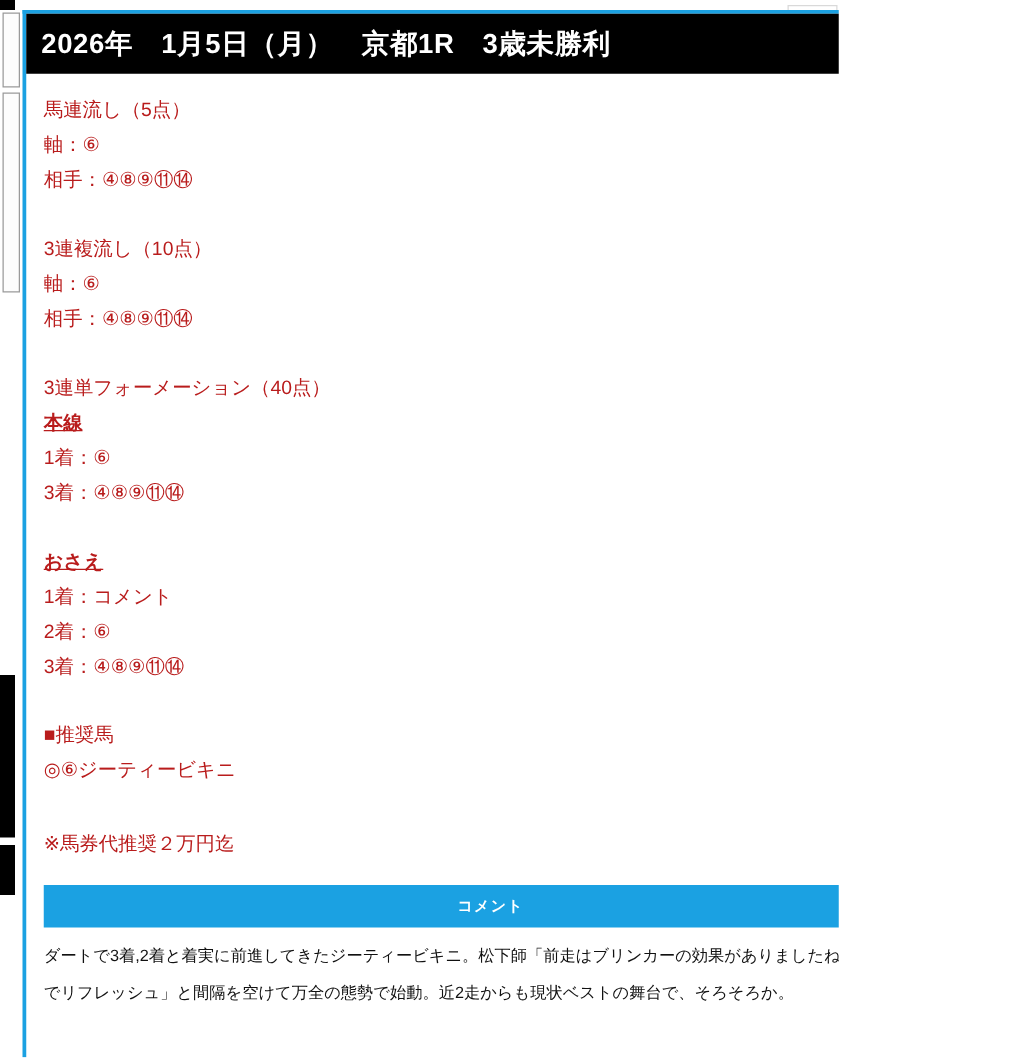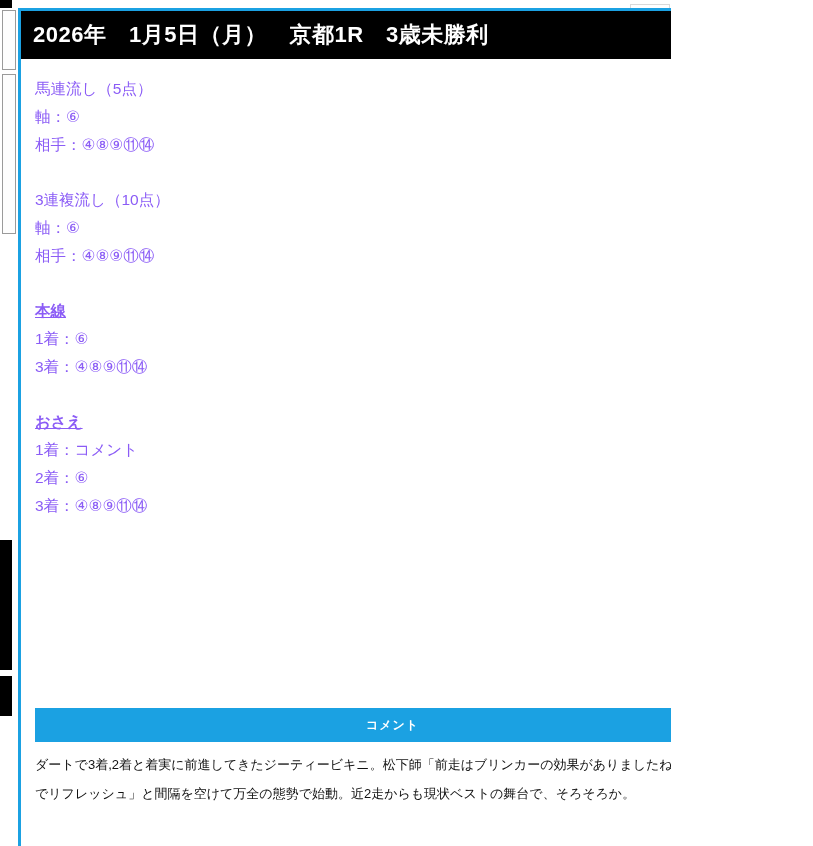--- a/index.html
+++ b/index.html
@@ -85,21 +85,21 @@
     padding-left: 12px;
     font-size: 22px;
     font-weight: bold;
     letter-spacing: 0.5px;
     white-space: pre;
   }
 
   .body {
     padding: 16px 14px 0 14px;
     font-size: 15.5px;
-    color: #8b5cf6;
+    color: #b91c1c;
     line-height: 28px;
   }
 
   .sec { margin-bottom: 0; }
   .sec-gap { height: 27px; }
   .line { white-space: pre; }
   .line.bold { font-weight: bold; text-decoration: underline; }
 
   .comment-bar {
     position: absolute;
@@ -181,36 +181,42 @@
 
       <div class="sec">
         <div class="line">3連複流し（10点）</div>
         <div class="line">軸：⑥</div>
         <div class="line">相手：④⑧⑨⑪⑭</div>
       </div>
 
       <div class="sec-gap"></div>
 
       <div class="sec">
+        <div class="line">3連単フォーメーション（40点）</div>
         <div class="line bold">本線</div>
         <div class="line">1着：⑥</div>
         <div class="line">3着：④⑧⑨⑪⑭</div>
 
         <div class="sec-gap"></div>
 
         <div class="line bold">おさえ</div>
         <div class="line">1着：コメント</div>
         <div class="line">2着：⑥</div>
         <div class="line">3着：④⑧⑨⑪⑭</div>
       </div>
 
       <div class="sec-gap"></div>
 
-
-      <div class="sec-gap"></div>
-
+      <div class="sec">
+        <div class="line">■推奨馬</div>
+        <div class="line">◎⑥ジーティービキニ</div>
+      </div>
+
+      <div class="sec-gap"></div>
+
+      <div class="line note">※馬券代推奨２万円迄</div>
     </div>
 
     <div class="comment-bar">コメント</div>
 
     <div class="comment-text">ダートで3着,2着と着実に前進してきたジーティービキニ。松下師「前走はブリンカーの効果がありましたね。短期放牧でリフレッシュ」と間隔を空けて万全の態勢で始動。近2走からも現状ベストの舞台で、そろそろか。</div>
   </div>
 </div>
 
 </body></html>

